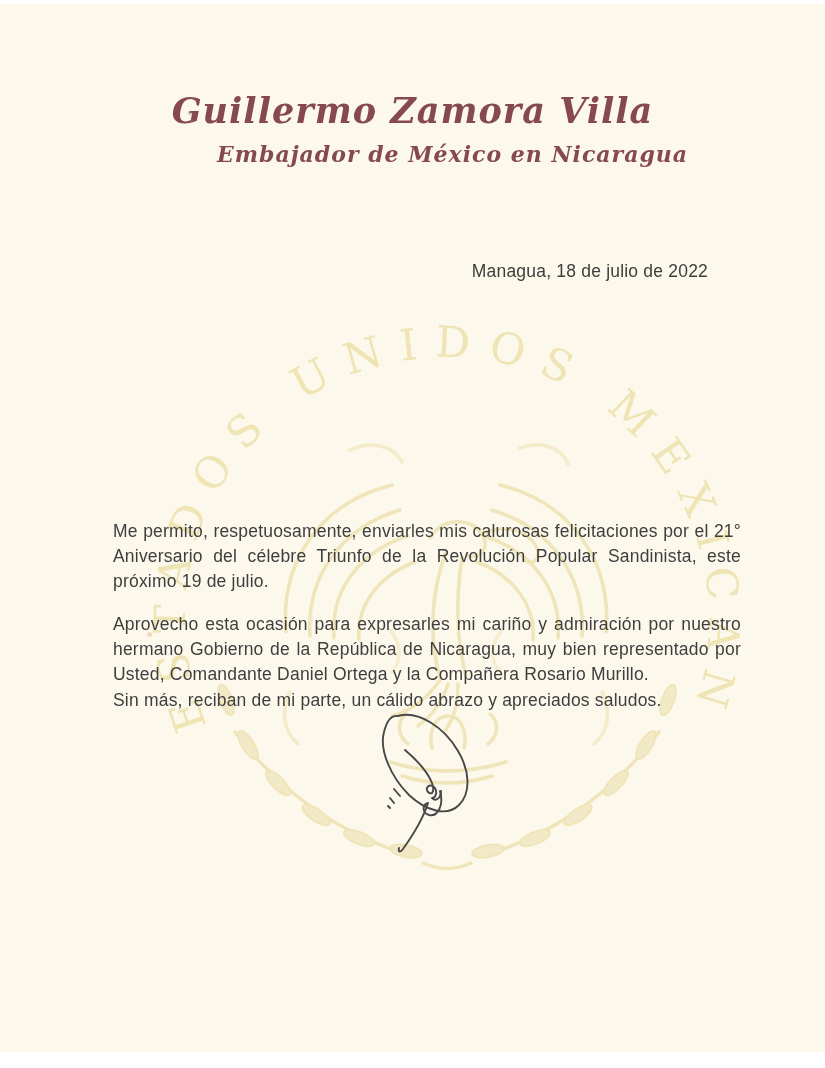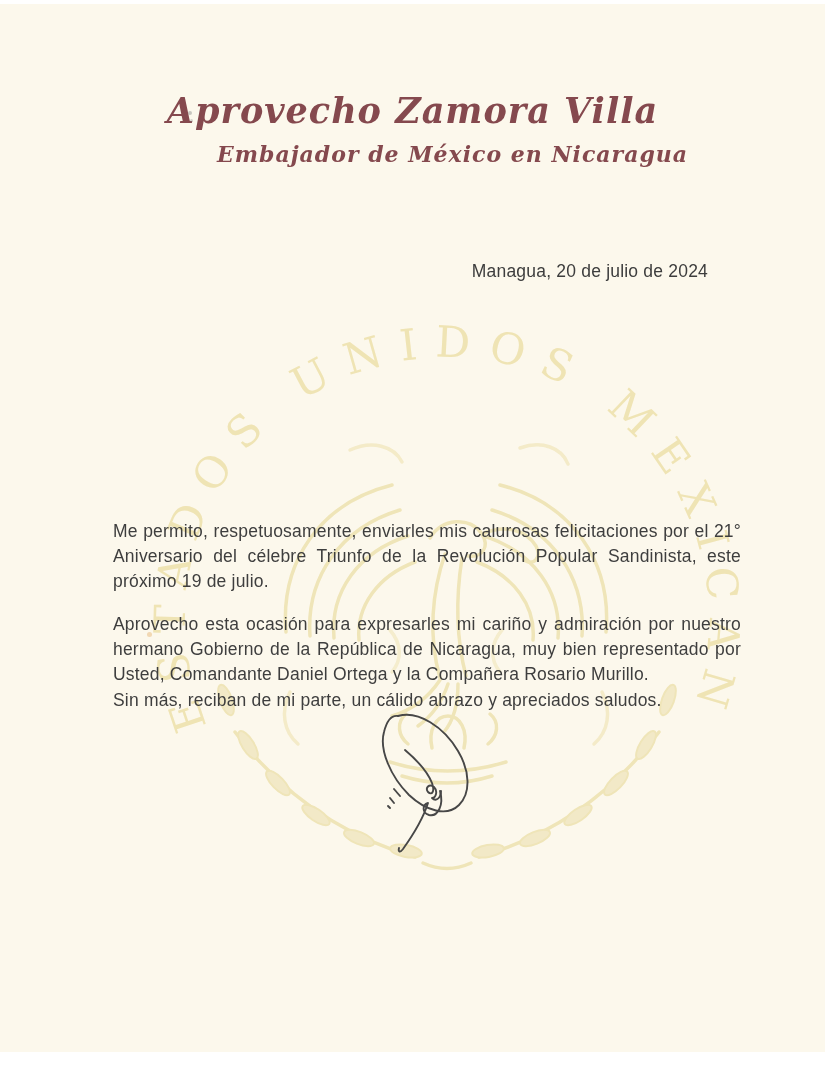--- a/index.html
+++ b/index.html
@@ -99,24 +99,24 @@
           <ellipse cx="395" cy="538" rx="16" ry="6" transform="rotate(-22 395 538)"></ellipse>
           <ellipse cx="438" cy="515" rx="16" ry="6" transform="rotate(-34 438 515)"></ellipse>
           <ellipse cx="476" cy="483" rx="16" ry="6" transform="rotate(-46 476 483)"></ellipse>
           <ellipse cx="506" cy="445" rx="16" ry="6" transform="rotate(-58 506 445)"></ellipse>
           <ellipse cx="528" cy="400" rx="16" ry="6" transform="rotate(-70 528 400)"></ellipse>
         </g>
       </g>
     </g>
   </svg>
 
-  <div class="letterhead-line letterhead-1" style="color:#85494e">Aprovecho Zamora Villa</div>
+  <div class="letterhead-line letterhead-1" style="color:#85494e">Guillermo Zamora Villa</div>
   <div class="letterhead-line letterhead-2" style="color:#85494e">Embajador de México en Nicaragua</div>
 
-  <div class="date-line">Managua, 20 de julio de 2024</div>
+  <div class="date-line">Managua, 18 de julio de 2022</div>
 
 
 
   <p class="para para-1">Me permito, respetuosamente, enviarles mis calurosas felicitaciones por el 21° Aniversario del célebre Triunfo de la Revolución Popular Sandinista, este próximo 19 de julio.</p>
   <p class="para para-2">Aprovecho esta ocasión para expresarles mi cariño y admiración por nuestro hermano Gobierno de la República de Nicaragua, muy bien representado por Usted, Comandante Daniel Ortega y la Compañera Rosario Murillo.</p>
   <p class="para para-3">Sin más, reciban de mi parte, un cálido abrazo y apreciados saludos.</p>
 
   <svg class="signature" width="150" height="160" viewBox="0 0 150 160" aria-hidden="true">
     <g fill="none" stroke="#474747" stroke-width="1.9" stroke-linecap="round" stroke-linejoin="round">
       <path d="M 50 13 C 70 7 96 24 110 48 C 122 68 123 90 111 102 C 99 114 78 108 61 92 C 43 74 31 47 36 29 C 39 17 44 12 50 13"></path>

